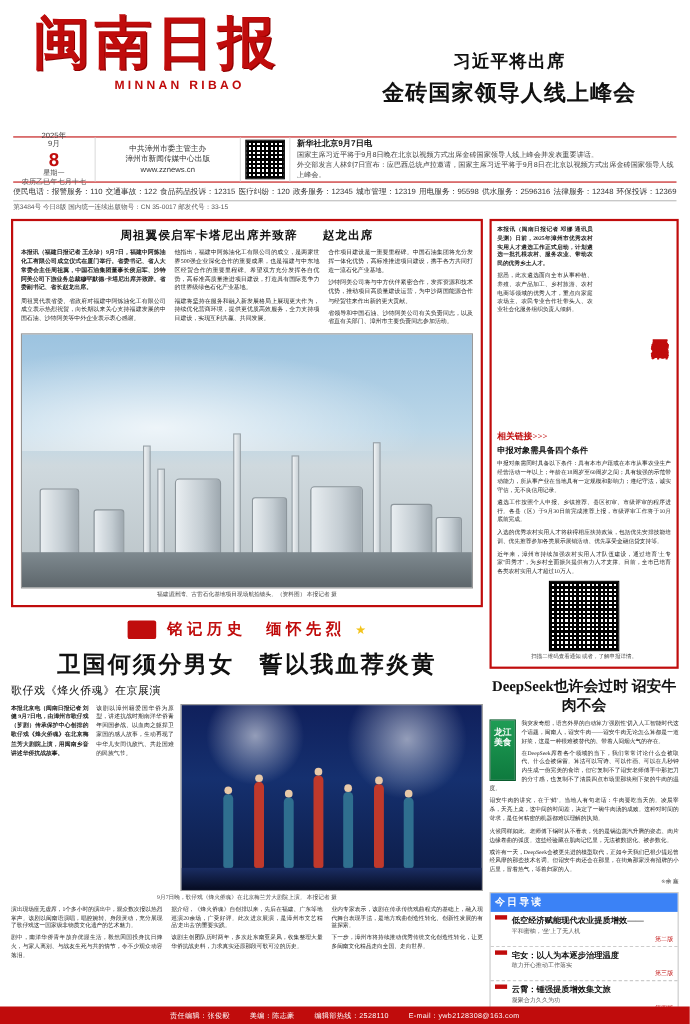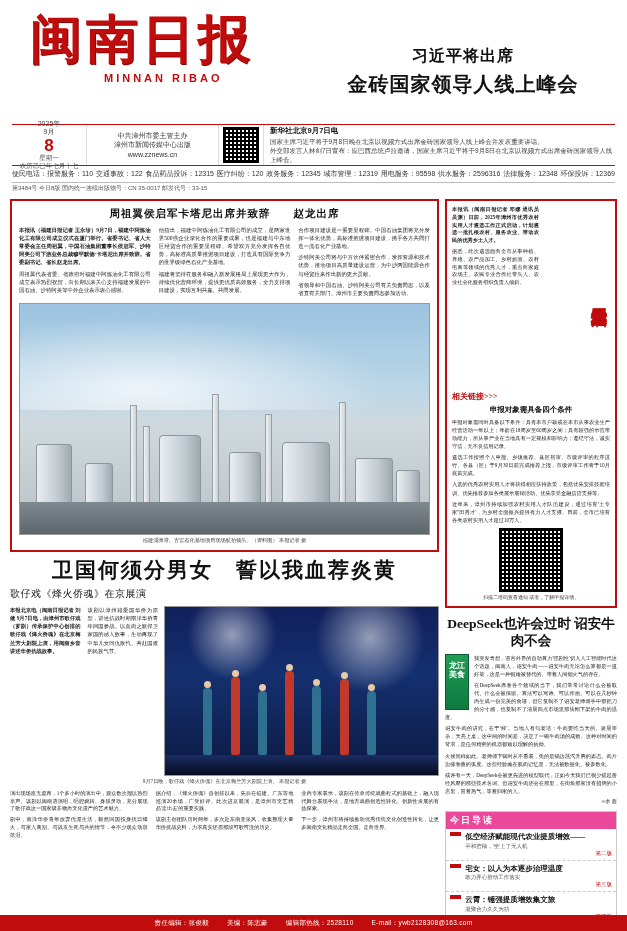--- a/index.html
+++ b/index.html
@@ -143,21 +143,21 @@
   .rbox{border:2px solid #c00c0c;padding:5px;box-sizing:border-box;}
   .rtop{display:flex;}
   .rtop-text{width:88px;font-size:5.2px;line-height:1.5;color:#222;text-align:justify;}
   .rtop-text p{margin:0 0 3px 0;}
   .vtitle{
     width:66px;margin-left:4px;text-align:center;color:#c00c0c;font-weight:700;
     font-size:16px;line-height:1.08;letter-spacing:0;
     writing-mode:vertical-rl;text-orientation:upright;height:180px;margin-right:2px;
   }
   .rel-link{margin-top:5px;font-size:8px;font-weight:700;color:#c00c0c;}
-  .rel-sub{text-align:center;font-size:7.5px;font-weight:700;margin:3px 0;color:#111;}
+  .rel-sub{font-size:7.5px;font-weight:700;margin:3px 0;color:#111;}
   .rtext{font-size:5.2px;line-height:1.55;color:#222;text-align:justify;}
   .rtext p{margin:0 0 3px 0;}
   .qr-box{width:62px;height:62px;margin:4px auto 2px auto;border:1px solid #000;
     background:
       repeating-linear-gradient(0deg,#000 0 2px,#fff 2px 4px),
       repeating-linear-gradient(90deg,#000 0 2px,#fff 2px 4px);
     background-blend-mode:multiply;}
   .qr-cap{font-size:5px;text-align:center;color:#444;line-height:1.4;}
 
   .deepseek-title{
@@ -166,21 +166,21 @@
   .ds-body{font-size:5.2px;line-height:1.55;color:#222;text-align:justify;margin-top:4px;}
   .ds-body p{margin:0 0 3px 0;}
   .ds-logo{float:left;width:24px;height:56px;margin:0 5px 3px 0;
     background:linear-gradient(180deg,#1f9d55,#0e7a3e);border:1px solid #0a5c2e;
     color:#fff;font-size:8px;font-weight:700;text-align:center;line-height:1.2;padding-top:6px;box-sizing:border-box;}
   .signoff{text-align:right;font-size:5.2px;color:#333;margin-top:2px;}
 
   
   .todayblock{margin-top:6px;border:1px solid #c8c8c8;}
   .today-head{
-    background:#ec4899;color:#fff;font-size:9px;font-weight:700;padding:2px 4px;letter-spacing:2px;
+    background:#3b82f6;color:#fff;font-size:9px;font-weight:700;padding:2px 4px;letter-spacing:2px;
   }
   .today-item{display:flex;align-items:flex-start;border-bottom:1px dashed #ccc;padding:3px 4px;}
   .today-tag{
     flex:0 0 auto;background:#c00c0c;color:#fff;font-size:6.5px;padding:2px 2px;
     writing-mode:vertical-rl;text-orientation:upright;line-height:1.1;margin-right:4px;
   }
   .today-body{flex:1;}
   .today-t{font-size:7.5px;font-weight:700;color:#111;line-height:1.3;}
   .today-s{font-size:5.5px;color:#555;margin-top:1px;}
   .today-p{font-size:5.5px;color:#c00c0c;text-align:right;}
@@ -275,20 +275,25 @@
             <div class="stack" style="left:78%;height:74%;"></div>
             <div class="tank" style="left:82%;width:36px;height:36%;border-radius:3px;"></div>
             <div class="tank" style="left:92%;width:22px;height:28%;border-radius:3px;"></div>
           </div>
           <div class="ground"></div>
         </div>
         <div class="photo-cap">福建湄洲湾、古雷石化基地项目现场航拍镜头。（资料图） 本报记者 摄</div>
       </div>
 
       <div>
+        <div class="banner">
+          <span class="flag"></span>
+          <span class="bn-text">铭记历史　缅怀先烈</span>
+          <span class="star">★</span>
+        </div>
         <div class="h2-title">卫国何须分男女　誓以我血荐炎黄</div>
         <div class="h2-sub">歌仔戏《烽火侨魂》在京展演</div>
 
         <div class="lower-wrap">
           <div class="lower-text">
             <p class="lead">本报北京电（闽南日报记者 刘健 9月7日电，由漳州市歌仔戏（芗剧）传承保护中心创排的歌仔戏《烽火侨魂》在北京梅兰芳大剧院上演，用闽南乡音讲述华侨抗战故事。</p>
             <p>该剧以漳州籍爱国华侨为原型，讲述抗战时期南洋华侨青年回国参战、以血肉之躯捍卫家国的感人故事，生动再现了中华儿女同仇敌忾、共赴国难的民族气节。</p>
           </div>
           <div class="lower-photo">
             <div class="spot" style="left:8%;top:-10%;width:90px;height:90px;"></div>

